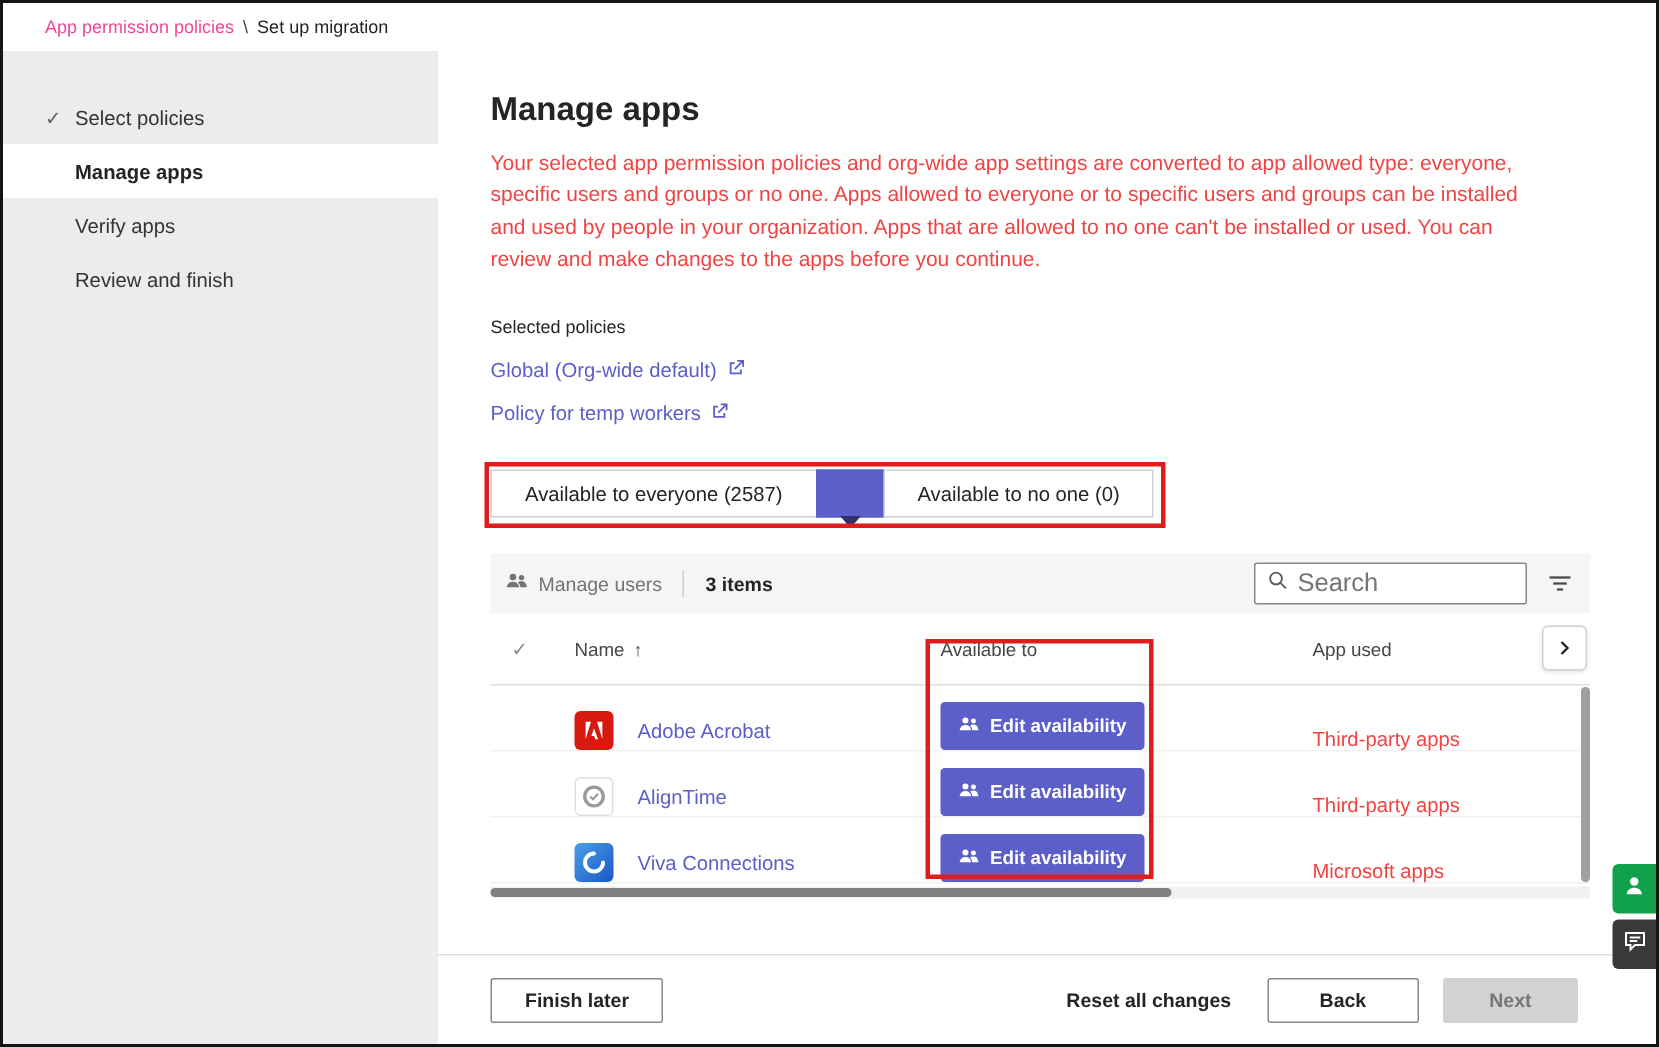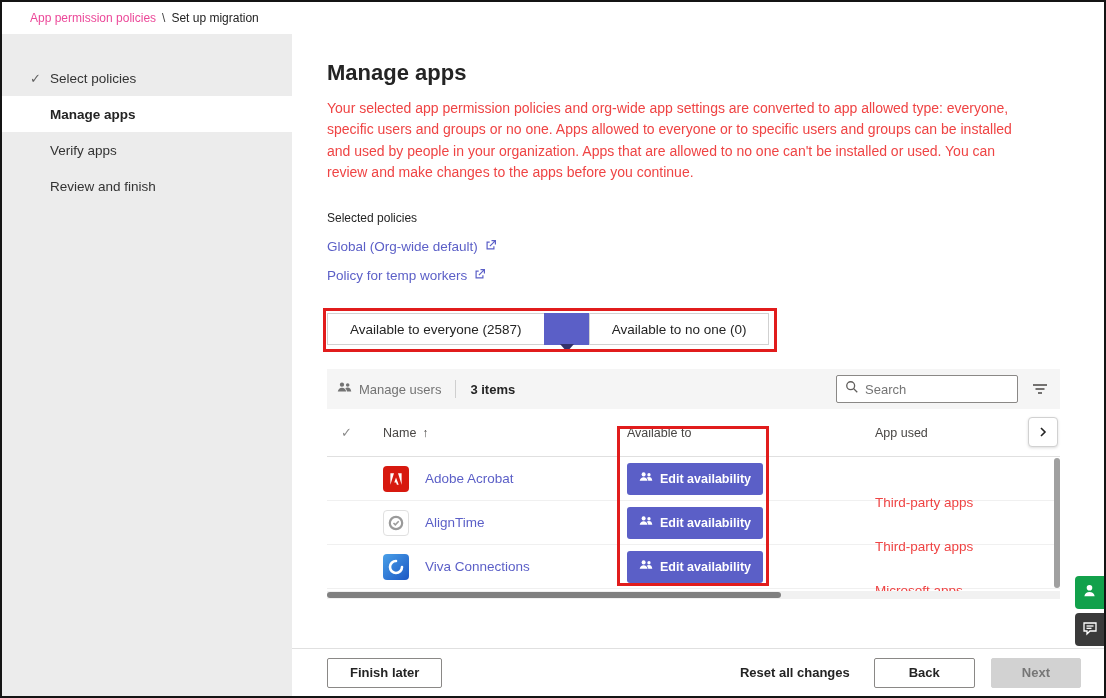--- a/index.html
+++ b/index.html
@@ -47,54 +47,54 @@
 
   
   .table-wrap { position:relative; margin-top:24px; width:733px; }
   .toolbar { height:40px; background:#f5f5f5; display:flex; align-items:center; padding:0 12px 0 10px; }
   .manage-users { display:flex; align-items:center; gap:7px; color:#737373; font-size:13px; cursor:pointer; }
   .tb-divider { width:1px; height:18px; background:#cfcfcf; margin:0 14px; }
   .items-count { font-size:13px; font-weight:700; color:#242424; }
   .toolbar-right { margin-left:auto; display:flex; align-items:center; gap:14px; }
   .searchbox { width:182px; height:28px; background:#fff; border:1px solid #8a8886; border-radius:2px;
                display:flex; align-items:center; gap:6px; padding:0 8px; }
-  .searchbox input { border:none; outline:none; width:100%; font-size:13px; font-family:inherit; color:#ef4444; background:transparent; }
+  .searchbox input { border:none; outline:none; width:100%; font-size:17px; font-family:inherit; color:#ef4444; background:transparent; }
   .filter-btn { display:flex; align-items:center; cursor:pointer; }
 
   .thead { display:flex; align-items:center; height:48px; border-bottom:1px solid #e0e0e0; font-size:12.5px; color:#484644; position:relative; background:#fff; }
   .col-check { width:44px; flex:0 0 44px; padding-left:14px; color:#8a8a8a; font-size:13px; }
   .col-name  { width:250px; flex:0 0 250px; padding-left:12px; display:flex; align-items:center; gap:6px; }
   .col-avail { width:248px; flex:0 0 248px; padding-left:6px; }
   .col-type  { flex:1; padding-left:6px; }
   .sort-arrow { font-size:12px; color:#484644; }
   .chevron-btn { position:absolute; right:2px; top:8px; width:30px; height:30px; background:#fff;
                  border:1px solid #d1d1d1; border-radius:4px; box-shadow:0 1px 3px rgba(0,0,0,.14);
                  display:flex; align-items:center; justify-content:center; cursor:pointer; }
 
-  .trow { display:flex; align-items:center; height:44px; border-bottom:1px solid #f0f0f0; font-size:13.5px; background:#fff; }
+  .trow { display:flex; align-items:flex-end; height:44px; border-bottom:1px solid #f0f0f0; font-size:13.5px; background:#fff; }
   .app-icon { width:26px; height:26px; border-radius:4px; margin-right:10px; display:flex; align-items:center; justify-content:center; flex:0 0 26px; }
   .adobe { background:#d7190f; }
   .aligntime { background:#fff; border:1px solid #e0e0e0; }
   .viva { background:linear-gradient(135deg,#4aa0e8,#1b57c4); }
   .name-link { color:#5b5fc7; cursor:pointer; }
   .edit-btn { display:inline-flex; align-items:center; gap:7px; height:24px; padding:16px 12px;
               background:#5b5fc7; color:#fff; border:none; border-radius:3px; font-size:12.5px;
               font-weight:700; font-family:inherit; cursor:pointer; }
   .type-text { color:#ef4444;margin-top:48px; }
 
   .vscroll { position:absolute; right:0; top:89px; width:6px; height:130px; background:#a0a0a0; border-radius:3px; }
   .hscroll { position:relative; height:8px; background:#f1f1f1; margin-top:2px; }
   .hscroll-thumb { position:absolute; left:0; top:1px; height:6px; width:62%; background:#808080; border-radius:3px; cursor:pointer; }
 
   .ann-col { position:absolute; left:290px; top:57px; width:152px; height:160px;
              border:3px solid #e11c1c; pointer-events:none; z-index:6; }
 
   
-  .footer { position:absolute; left:0; right:0; bottom:0; height:48px; background:#fff;
-            border-top:1px solid #e0e0e0; display:flex; align-items:center; padding:0 23px 0 35px; }
+  .footer { position:absolute; left:0; right:0; bottom:0; height:60px; background:#fff;
+            border-top:1px solid #e0e0e0; display:flex; align-items:center; padding:0 52px 0 35px; }
   .btn { height:30px; padding:0 22px; background:#fff; border:1px solid #8a8886; border-radius:2px;
          font-size:13px; font-weight:600; font-family:inherit; color:#242424; cursor:pointer; }
   .footer-right { margin-left:auto; display:flex; align-items:center; gap:16px; }
   .reset-btn { border:none; background:none; font-size:13px; font-weight:600; font-family:inherit; cursor:pointer; color:#242424; padding:0 8px; }
   .back-btn { padding:0 34px; }
   .next-btn { background:#d2d2d2; border-color:#d2d2d2; color:#767676; padding:0 30px; cursor:default; }
 
   
   .widget { position:absolute; right:0; width:29px; height:33px; border-radius:4px 0 0 4px;
             display:flex; align-items:center; justify-content:center; z-index:10; cursor:pointer; }

